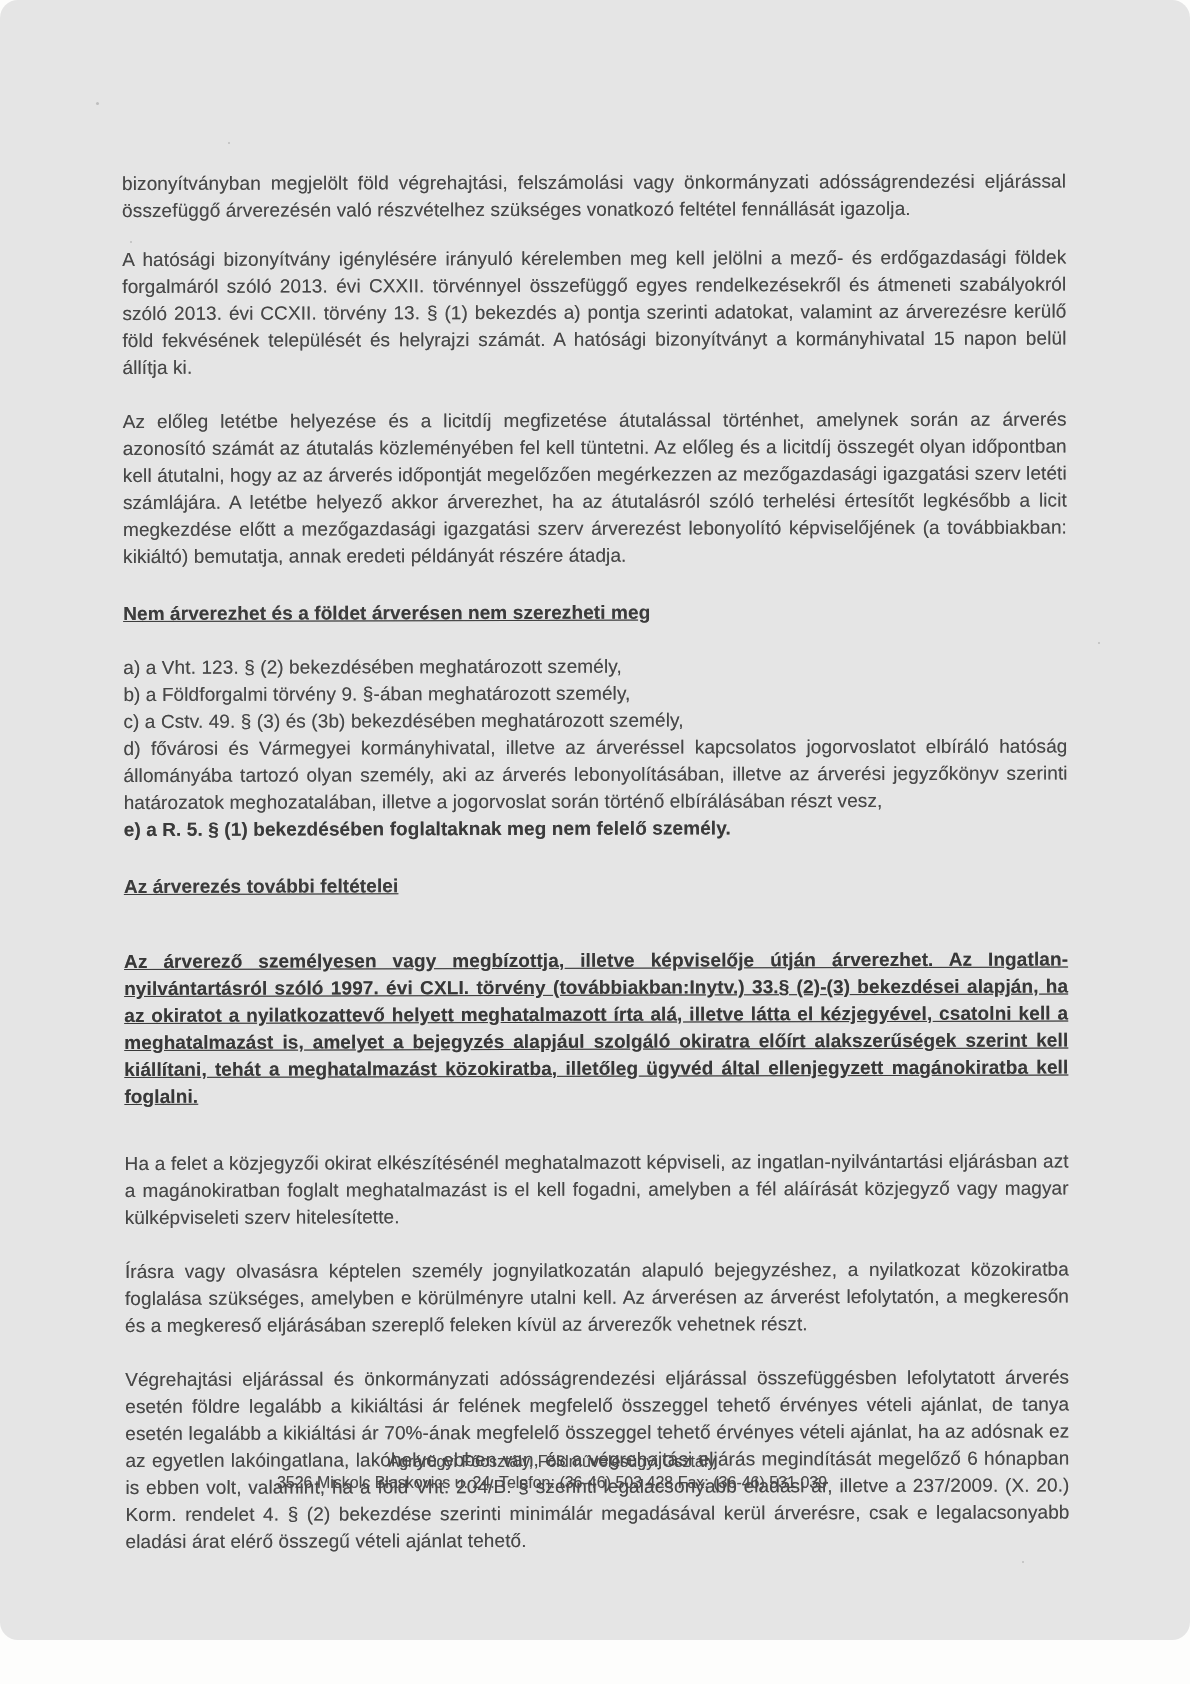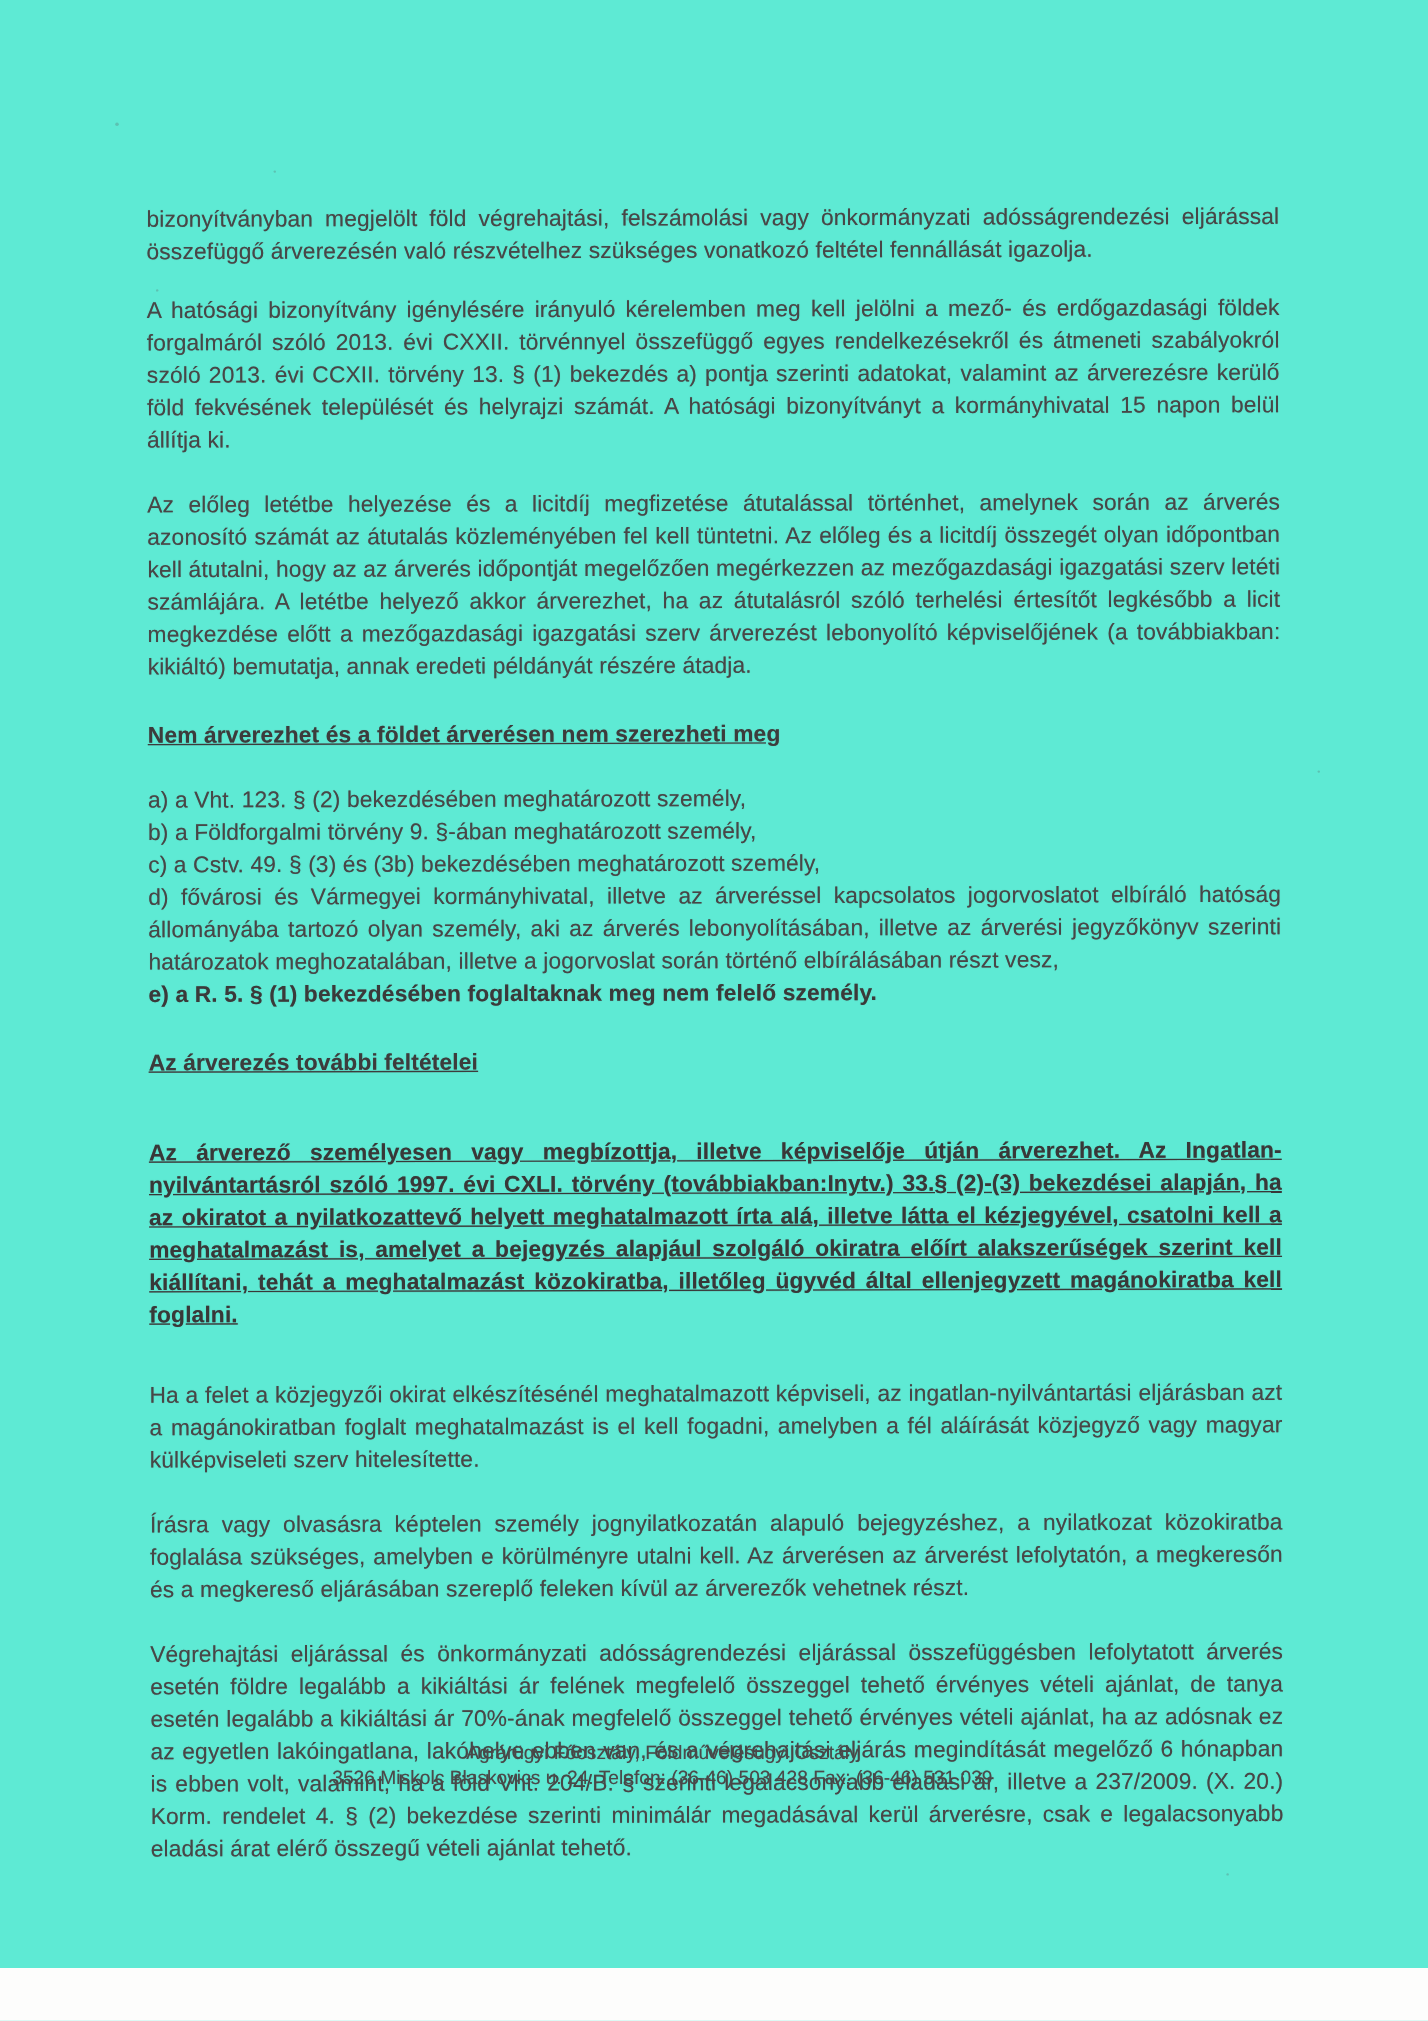--- a/index.html
+++ b/index.html
@@ -4,24 +4,25 @@
 <style>
   html, body {
     margin: 0;
     padding: 0;
     background: #fdfdfc;
   }
   .page {
     position: relative;
     width: 1190px;
     height: 1640px;
-    background: #5eead4;
+    background: #e5e5e5;
     overflow: hidden;
     font-family: "Liberation Sans", sans-serif;
     color: #474747;
+    border-radius: 18px;
   }
   .content {
     position: absolute;
     left: 122px;
     top: 170px;
     width: 944px;
     font-size: 19px;
     line-height: 27px;
     text-align: justify;
     transform: rotate(-0.15deg);

